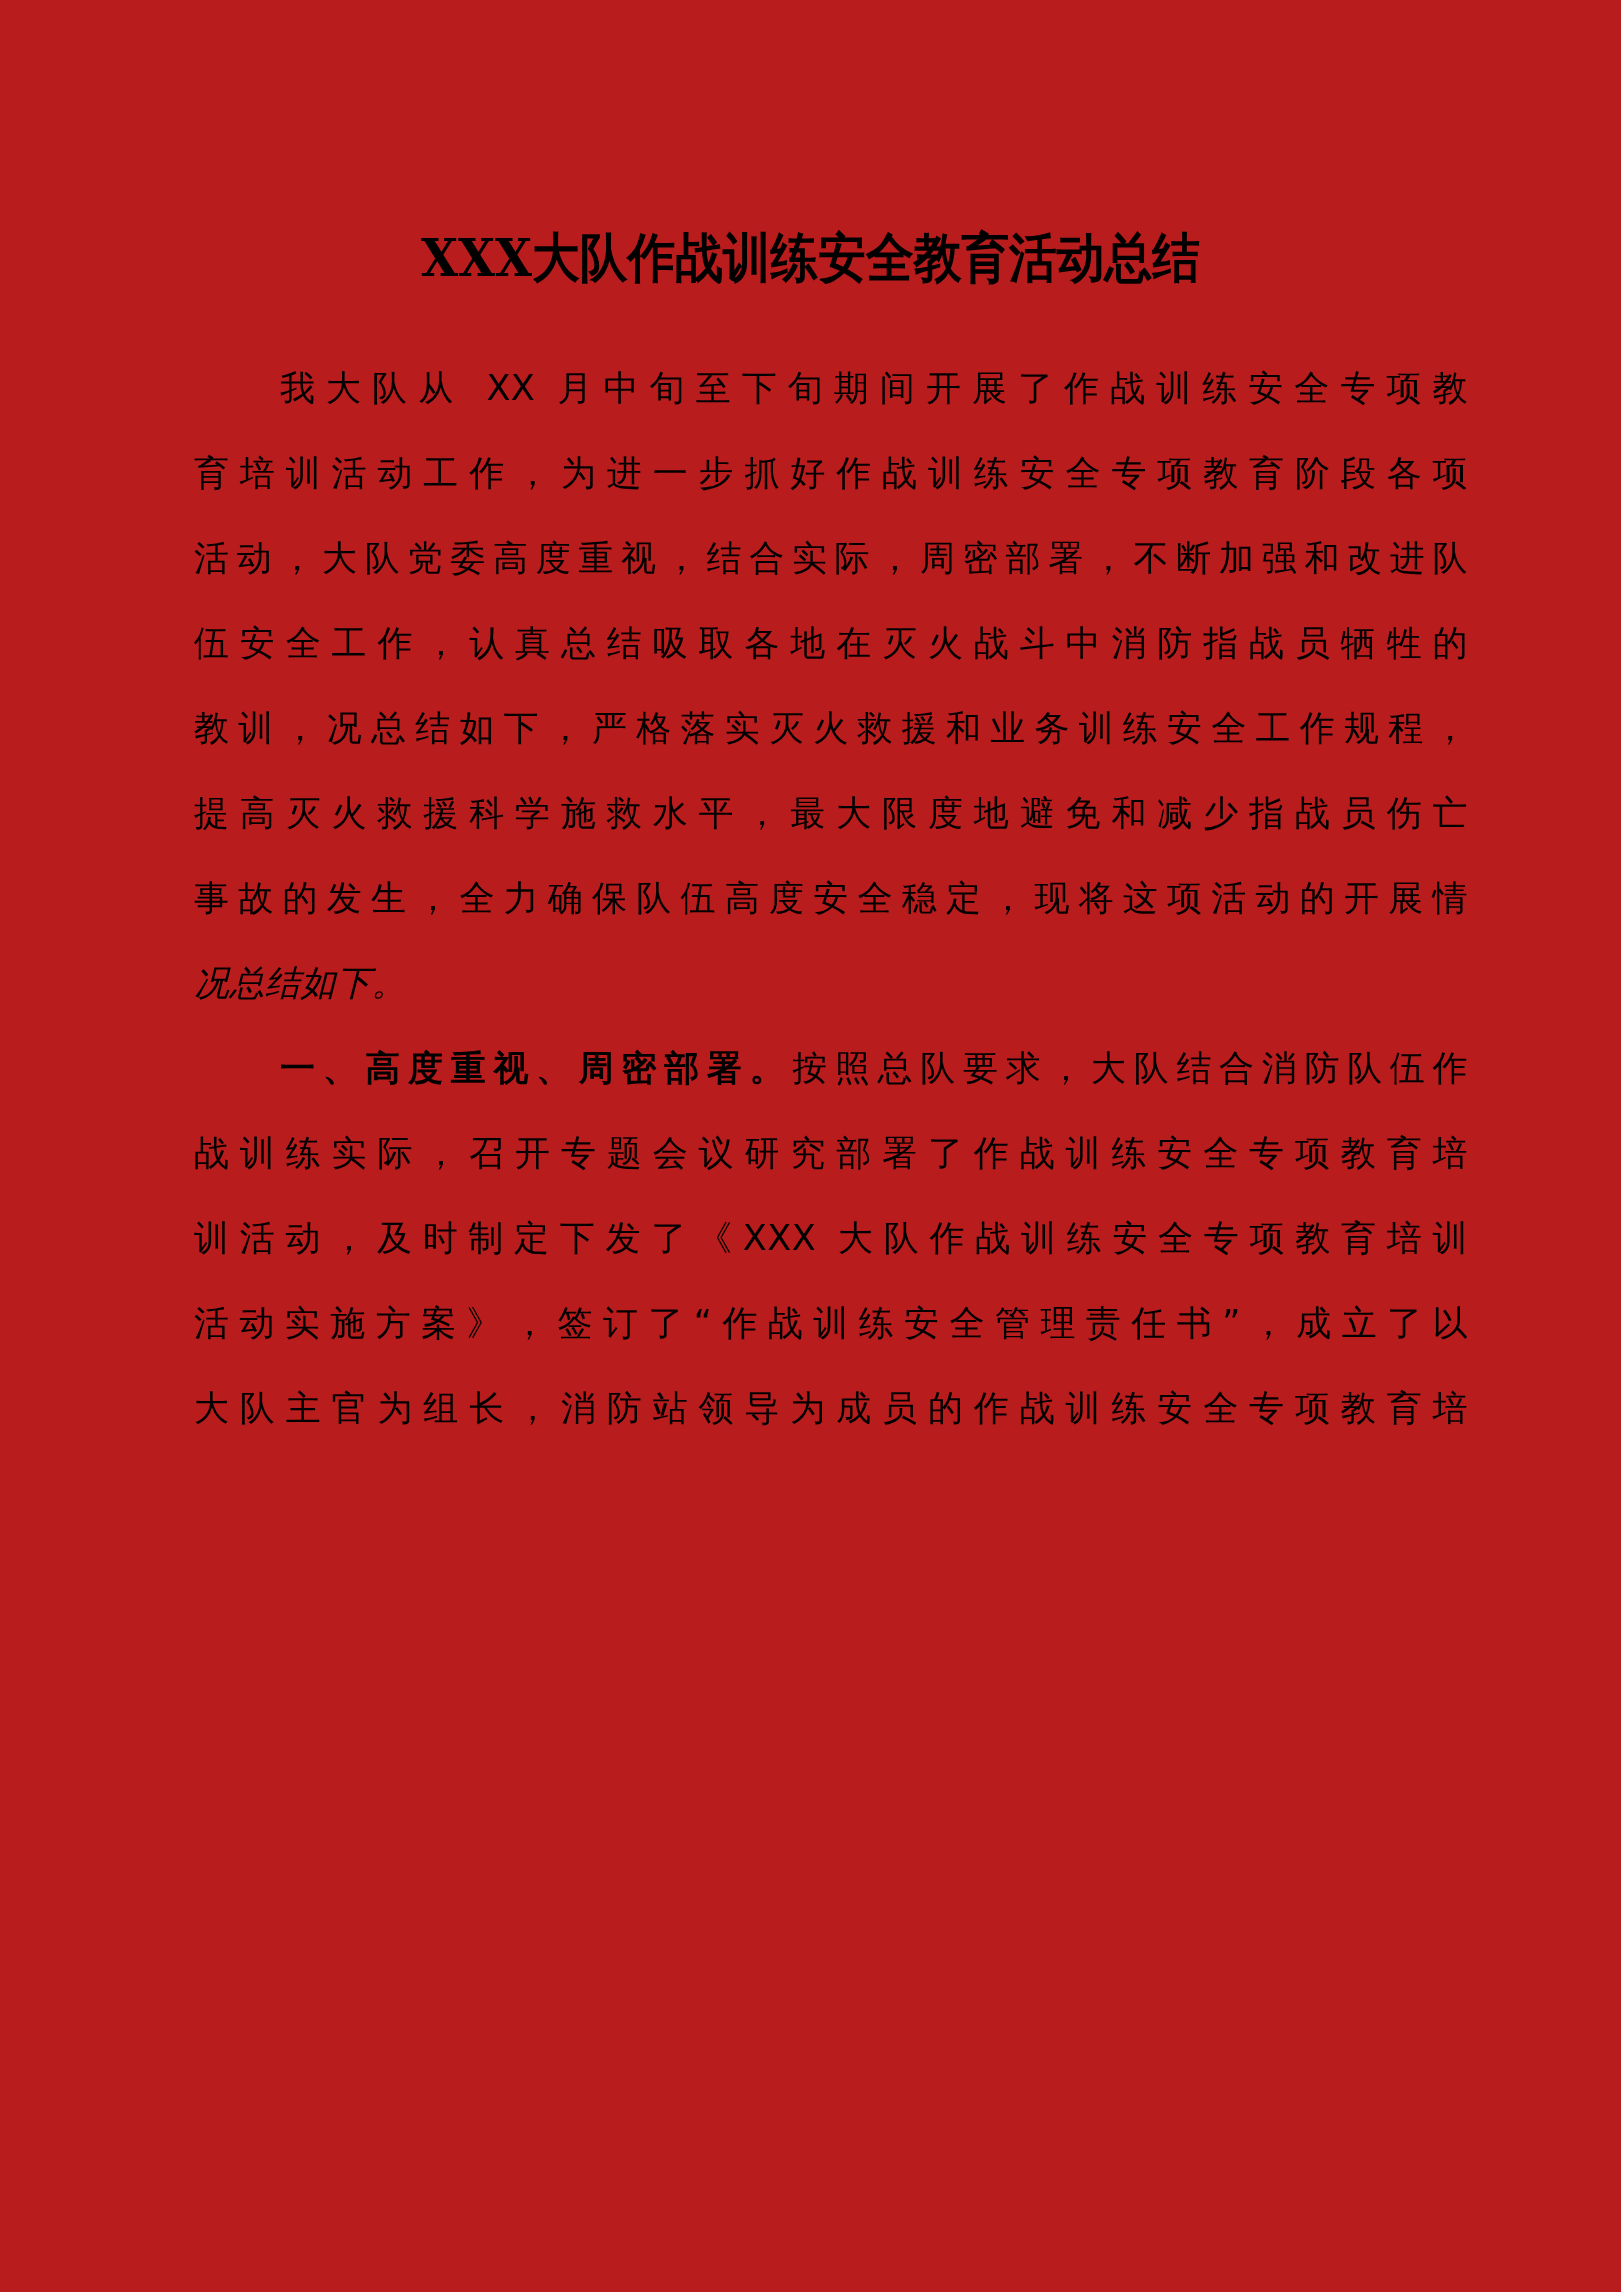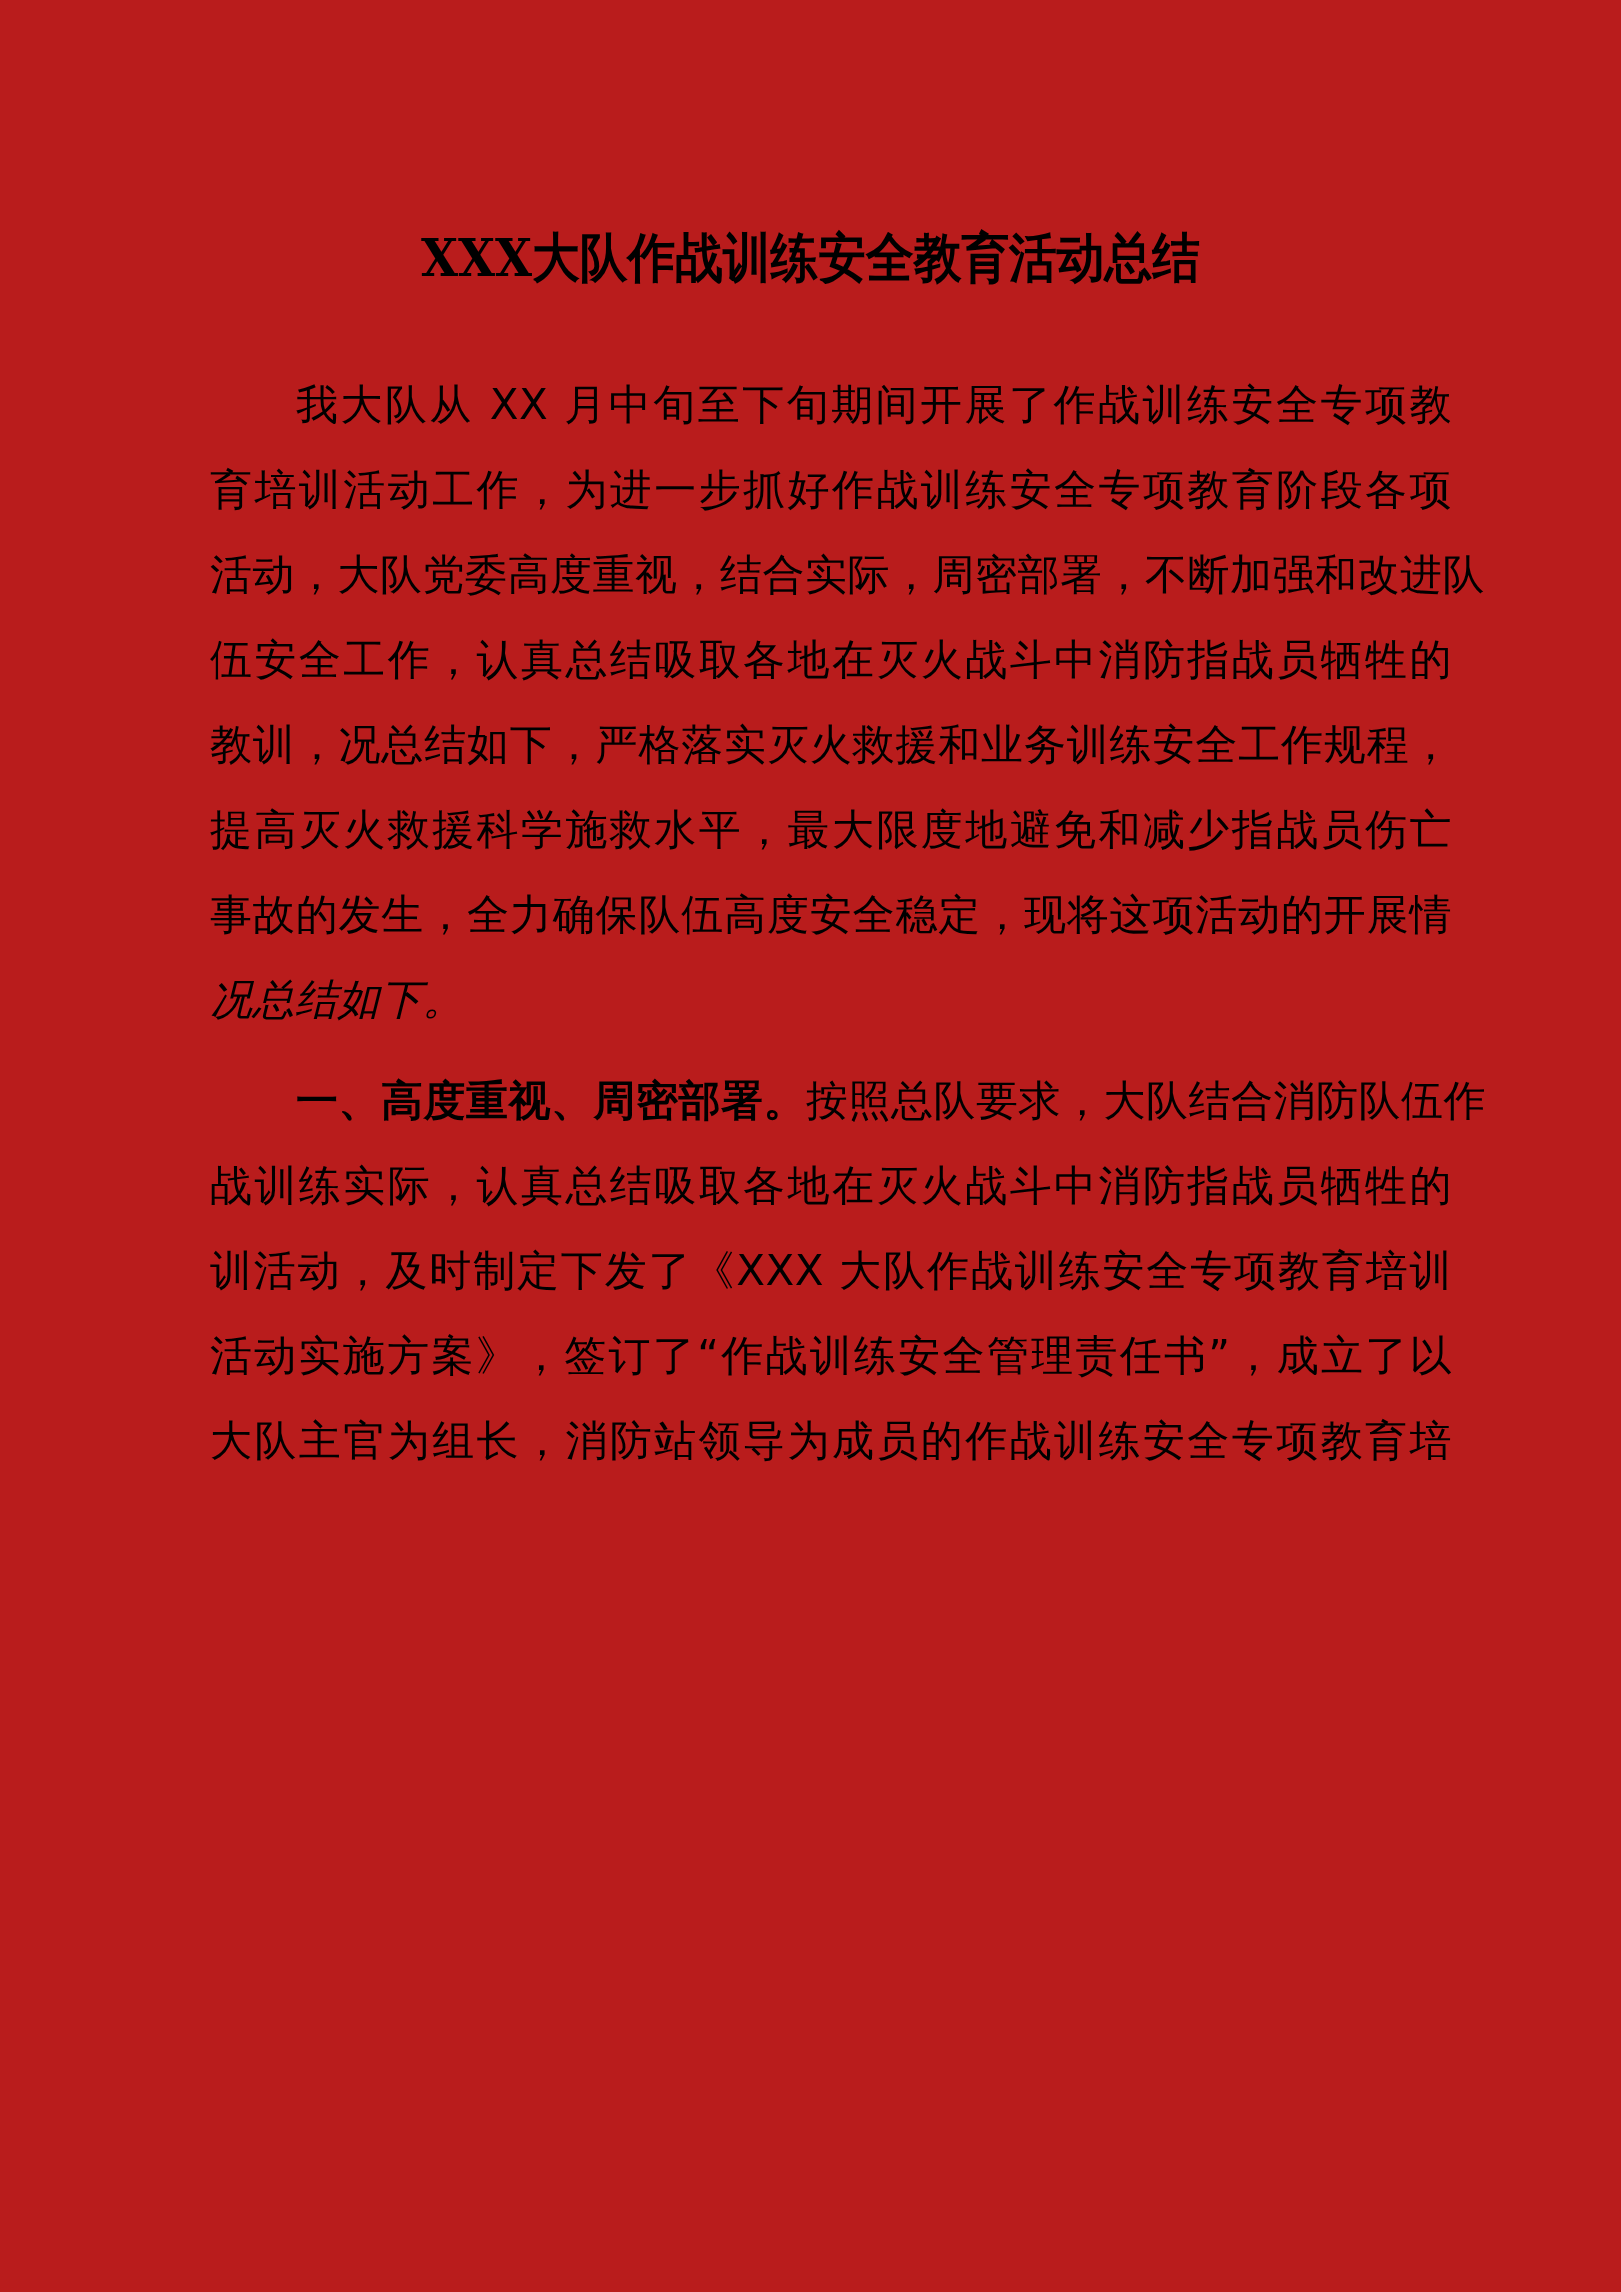--- a/index.html
+++ b/index.html
@@ -38,22 +38,22 @@
       transform-origin: center;
       margin: 0;
     }
     .doc-body {
       position: absolute;
       left: 194px;
       top: 346px;
       width: 1274px;
     }
     .para {
-      margin: 16px;
-      font-size: 42px;
+      margin: 0;
+      font-size: 35px;
       line-height: 85px;
       text-align: justify;
       text-justify: inter-character;
       text-indent: 86px;
       letter-spacing: 0.5px;
       white-space: normal;
       word-break: break-all;
     }
     .para + .para {
       margin-top: 0;
@@ -90,21 +90,21 @@
       <span class="line">活动，大队党委高度重视，结合实际，周密部署，不断加强和改进队</span>
       <span class="line">伍安全工作，认真总结吸取各地在灭火战斗中消防指战员牺牲的</span>
       <span class="line">教训，况总结如下，严格落实灭火救援和业务训练安全工作规程，</span>
       <span class="line">提高灭火救援科学施救水平，最大限度地避免和减少指战员伤亡</span>
       <span class="line">事故的发生，全力确保队伍高度安全稳定，现将这项活动的开展情</span>
       <span class="line last">况总结如下。</span>
     </div>
 
     <div class="para" style="text-indent:0">
       <span class="line first"><span class="bold">一、高度重视、周密部署。</span><span>按照总队要求，大队结合消防队伍作</span></span>
-      <span class="line">战训练实际，认真总结吸取各地在灭火战斗中消防指战员牺牲的</span>
+      <span class="line">战训练实际，召开专题会议研究部署了作战训练安全专项教育培</span>
       <span class="line">训活动，及时制定下发了《XXX 大队作战训练安全专项教育培训</span>
       <span class="line">活动实施方案》，签订了“作战训练安全管理责任书”，成立了以</span>
       <span class="line">大队主官为组长，消防站领导为成员的作战训练安全专项教育培</span>
     </div>
 
   </div>
 </div>
 
 
 </body></html>

